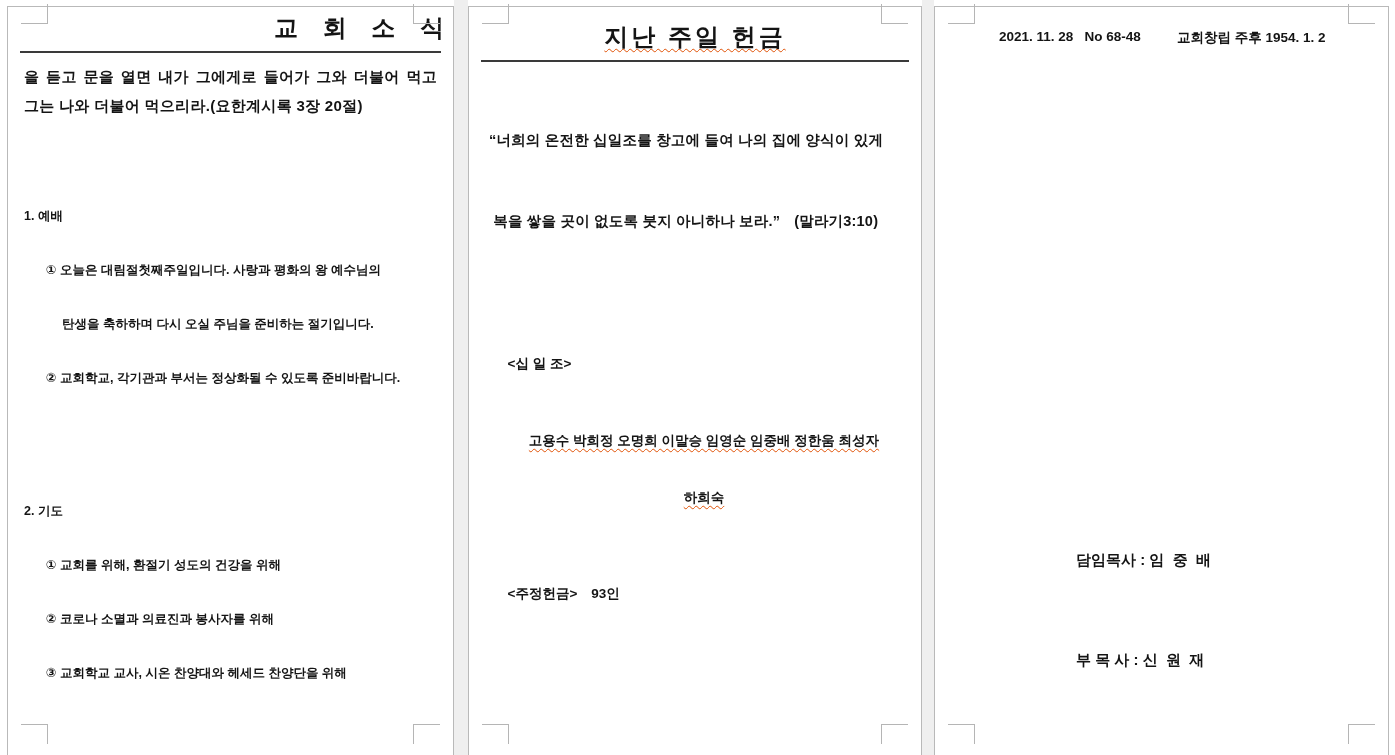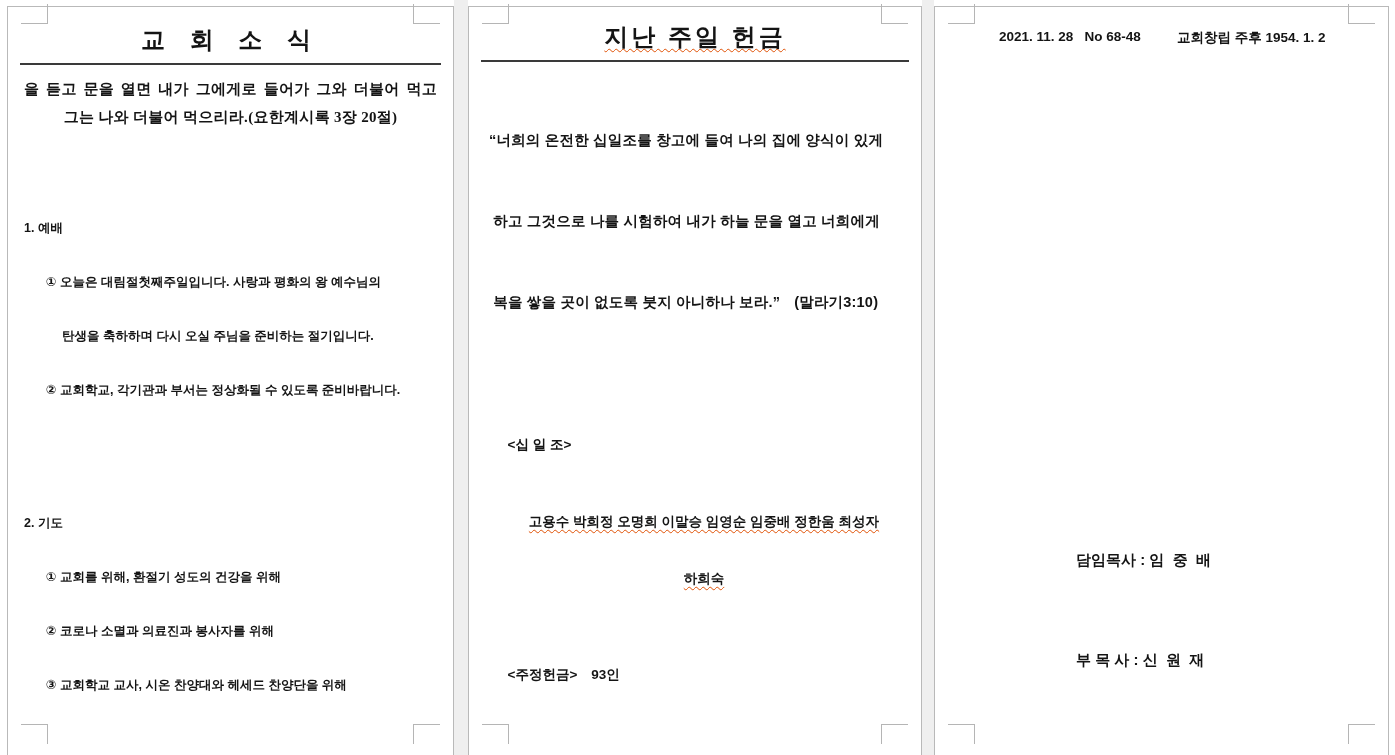--- a/index.html
+++ b/index.html
@@ -20,25 +20,25 @@
   #page3{left:934px;width:455px;}
   
   .cm{position:absolute;width:26px;height:19px;}
   .cm.tl{left:13px;top:-3px;border-right:1px solid #b5b5b5;border-bottom:1px solid #b5b5b5;}
   .cm.tr{right:13px;top:-3px;border-left:1px solid #b5b5b5;border-bottom:1px solid #b5b5b5;}
   .cm.bl{left:13px;top:717px;border-right:1px solid #b5b5b5;border-top:1px solid #b5b5b5;}
   .cm.br{right:13px;top:717px;border-left:1px solid #b5b5b5;border-top:1px solid #b5b5b5;}
   
   .sp{text-decoration:underline;text-decoration-style:wavy;text-decoration-color:#e05206;text-decoration-thickness:1px;text-underline-offset:3px;}
   
-  .ptitle{text-align:center;font-weight:bold;font-size:24px;letter-spacing:9px;margin-top:17px;white-space:pre;}
+  .ptitle{text-align:right;font-weight:bold;font-size:24px;letter-spacing:9px;margin-top:5px;white-space:pre;}
   .trule{border-top:2px solid #3a3a3a;margin:7px 12px 0 12px;}
   .verse{margin:9px 16px 0 16px;font-size:15px;line-height:29px;letter-spacing:0.3px;}
   .verse .vline{text-align:justify;text-align-last:justify;white-space:pre-wrap;}
-  .verse .vlast{display:flex;justify-content:center;white-space:pre;font-family:Liberation Serif, serif;}
+  .verse .vlast{display:flex;justify-content:flex-start;white-space:pre;}
   .p1body{margin:8px 10px 0 14px;font-size:12.5px;line-height:18px;white-space:pre-wrap;}
   .sec{margin-top:7px;}
   .sec-h{padding-left:2px;}
   .it{padding-left:24px;}
   .cont{padding-left:40px;}
   
   .p2title{text-align:center;font-weight:bold;font-size:24px;letter-spacing:3px;margin-top:14px;white-space:pre;}
   .p2verse{margin:11px 14px 0 20px;font-size:14.5px;line-height:27px;letter-spacing:0.2px;white-space:pre-wrap;}
   .p2body{margin:0 12px 0 16px;font-size:13.5px;white-space:pre-wrap;}
   .row{margin-top:9px;line-height:20px;}
@@ -99,21 +99,20 @@
   <div class="cm tl"></div>
   <div class="cm tr"></div>
   <div class="cm bl"></div>
   <div class="cm br"></div>
 
   <div class="p2title sp">지난 주일 헌금</div>
   <div class="trule"></div>
 
   <div class="p2verse">
     <div>“너희의 온전한 십일조를 창고에 들여 나의 집에 양식이 있게</div>
-    <div> 하고 그것으로 나를 시험하여 내가 하늘 문을 열고 너희에게</div>
     <div><span> 복을 쌓을 곳이 없도록 붓지 아니하나 보라.”</span><span class="lblgap"></span><span>(말라기3:10)</span></div>
   </div>
 
   <div class="p2body">
     <div class="row" style="margin-top:15px;">
       <span>&lt;십 일 조&gt;</span>
     </div>
     <div class="names sp">고용수 박희정 오명희 이말승 임영순 임중배 정한움 최성자</div>
     <div class="names sp">하희숙</div>
 

